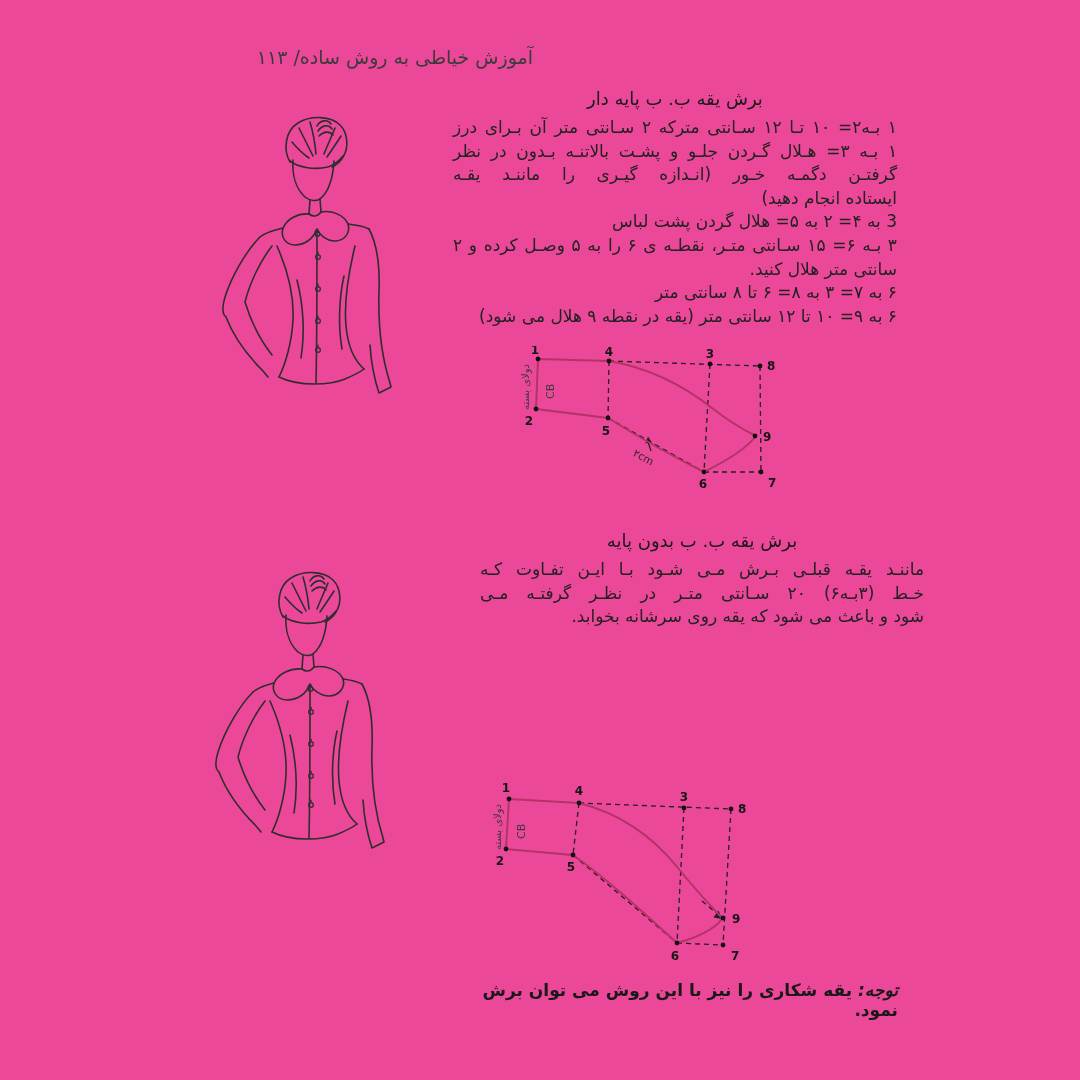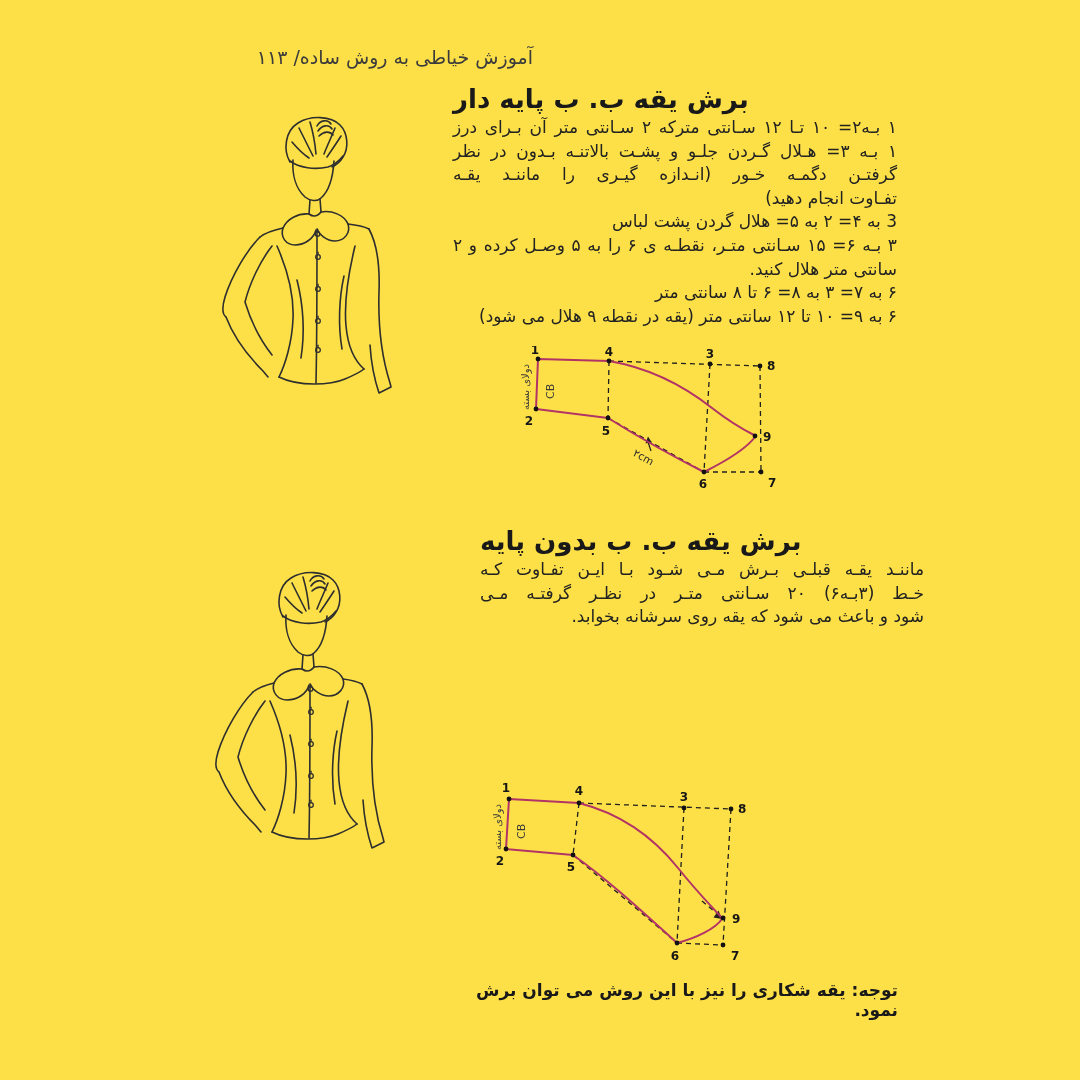--- a/index.html
+++ b/index.html
@@ -1,32 +1,32 @@
 <!DOCTYPE html>
 <html lang="fa"><head>
 <meta charset="utf-8">
 <style>
   html,body{margin:0;padding:0;background:#fff;}
-  .page{position:relative;width:1080px;height:1080px;background:#fde047;overflow:hidden;
+  .page{position:relative;width:1080px;height:1080px;background:#ec4899;overflow:hidden;
         font-family:"DejaVu Sans",sans-serif;color:#1f1f1f;}
   .abs{position:absolute;}
   
   .hdr{top:46px;left:213px;width:320px;direction:rtl;text-align:right;
        font-size:19px;color:#3b3b3b;letter-spacing:0;}
   
   .col{direction:rtl;}
   .col1{top:86px;left:453px;width:444px;}
   .col2{top:528px;left:480px;width:444px;}
-  .sec-head{font-size:26px;font-weight:bold;text-align:left;line-height:26px;margin:0 0 4px 0;color:#191919;}
+  .sec-head{font-size:18px;font-weight:normal;text-align:center;line-height:26px;margin:0 0 4px 0;color:#191919;}
   .bline{font-size:17px;line-height:23.6px;text-align:right;color:#222;}
   .bline.just{text-align:justify;text-align-last:justify;}
   
   .note{top:980px;left:452px;width:446px;direction:rtl;text-align:right;
         font-size:17px;font-weight:bold;color:#191919;}
-  .note .lbl{font-weight:bold;}
+  .note .lbl{font-weight:bold;font-style:italic;}
   
   .d1{top:346px;left:498px;}
   .d2{top:776px;left:486px;}
   svg text.ptlbl{font-family:"DejaVu Sans",sans-serif;font-size:12px;font-weight:bold;fill:#161616;}
   svg text.side{font-family:"DejaVu Sans",sans-serif;font-size:10px;fill:#3a3a3a;}
   svg text.cb{font-family:"DejaVu Sans",sans-serif;font-size:11px;fill:#3a3a3a;}
   svg text.gap{font-family:"DejaVu Sans",sans-serif;font-size:10.5px;fill:#2a2a2a;}
   
   .fig1{top:98px;left:193px;}
   .fig2{top:553px;left:186px;}
@@ -118,21 +118,21 @@
       </g>
     </svg>
   </div>
 
   <div class="abs col col1">
     <div class="sec-head">برش یقه ب. ب پایه دار</div>
     <div>
         <div class="bline just">۱ بـه۲= ۱۰ تـا ۱۲ سـانتی مترکه ۲ سـانتی متر آن بـرای درز</div>
         <div class="bline just">۱ بـه ۳= هـلال گـردن جلـو و پشـت بالاتنـه بـدون در نظر</div>
         <div class="bline just">گرفتـن دگمـه خـور (انـدازه گیـری را ماننـد یقـه</div>
-        <div class="bline">تفـاوت انجام دهید)</div>
+        <div class="bline">ایستاده انجام دهید)</div>
         <div class="bline">3 به ۴= ۲ به ۵= هلال گردن پشت لباس</div>
         <div class="bline just">۳ بـه ۶= ۱۵ سـانتی متـر، نقطـه ی ۶ را به ۵ وصـل کرده و ۲</div>
         <div class="bline">سانتی متر هلال کنید.</div>
         <div class="bline">۶ به ۷= ۳ به ۸= ۶ تا ۸ سانتی متر</div>
         <div class="bline">۶ به ۹= ۱۰ تا ۱۲ سانتی متر (یقه در نقطه ۹ هلال می شود)</div>
       </div>
   </div>
 
   <div class="abs d1">
     <svg width="304" height="154" viewBox="0 0 304 154">

